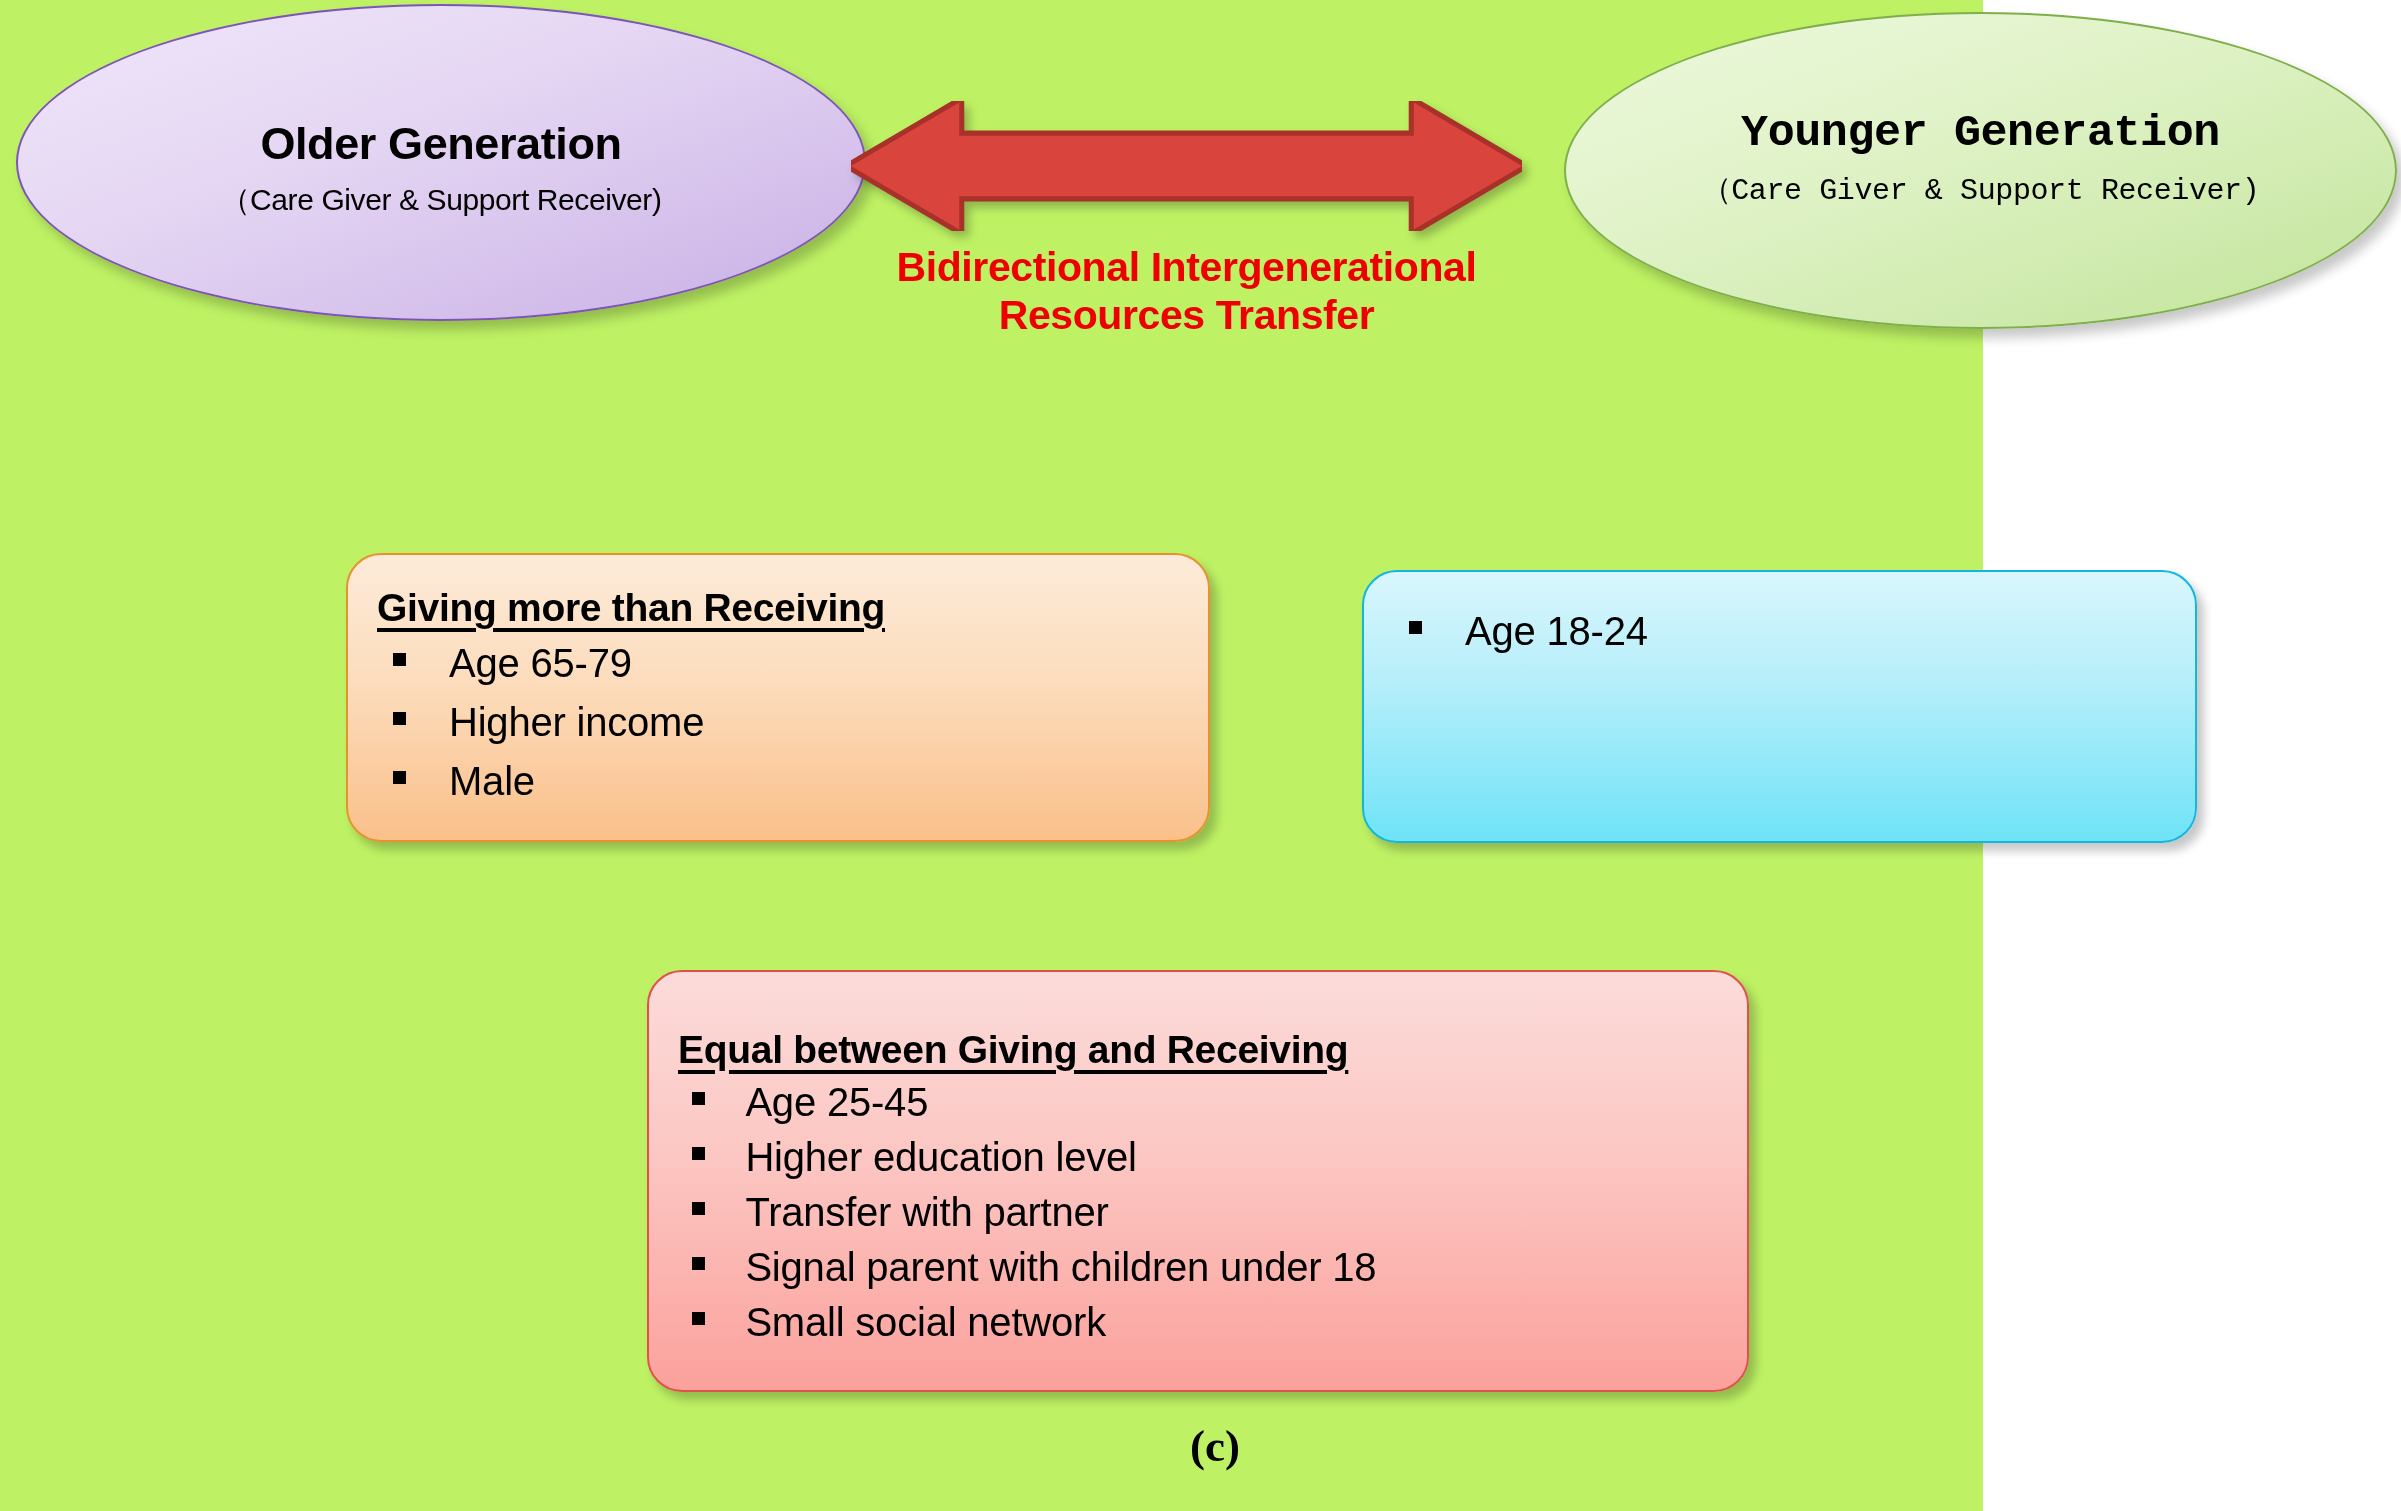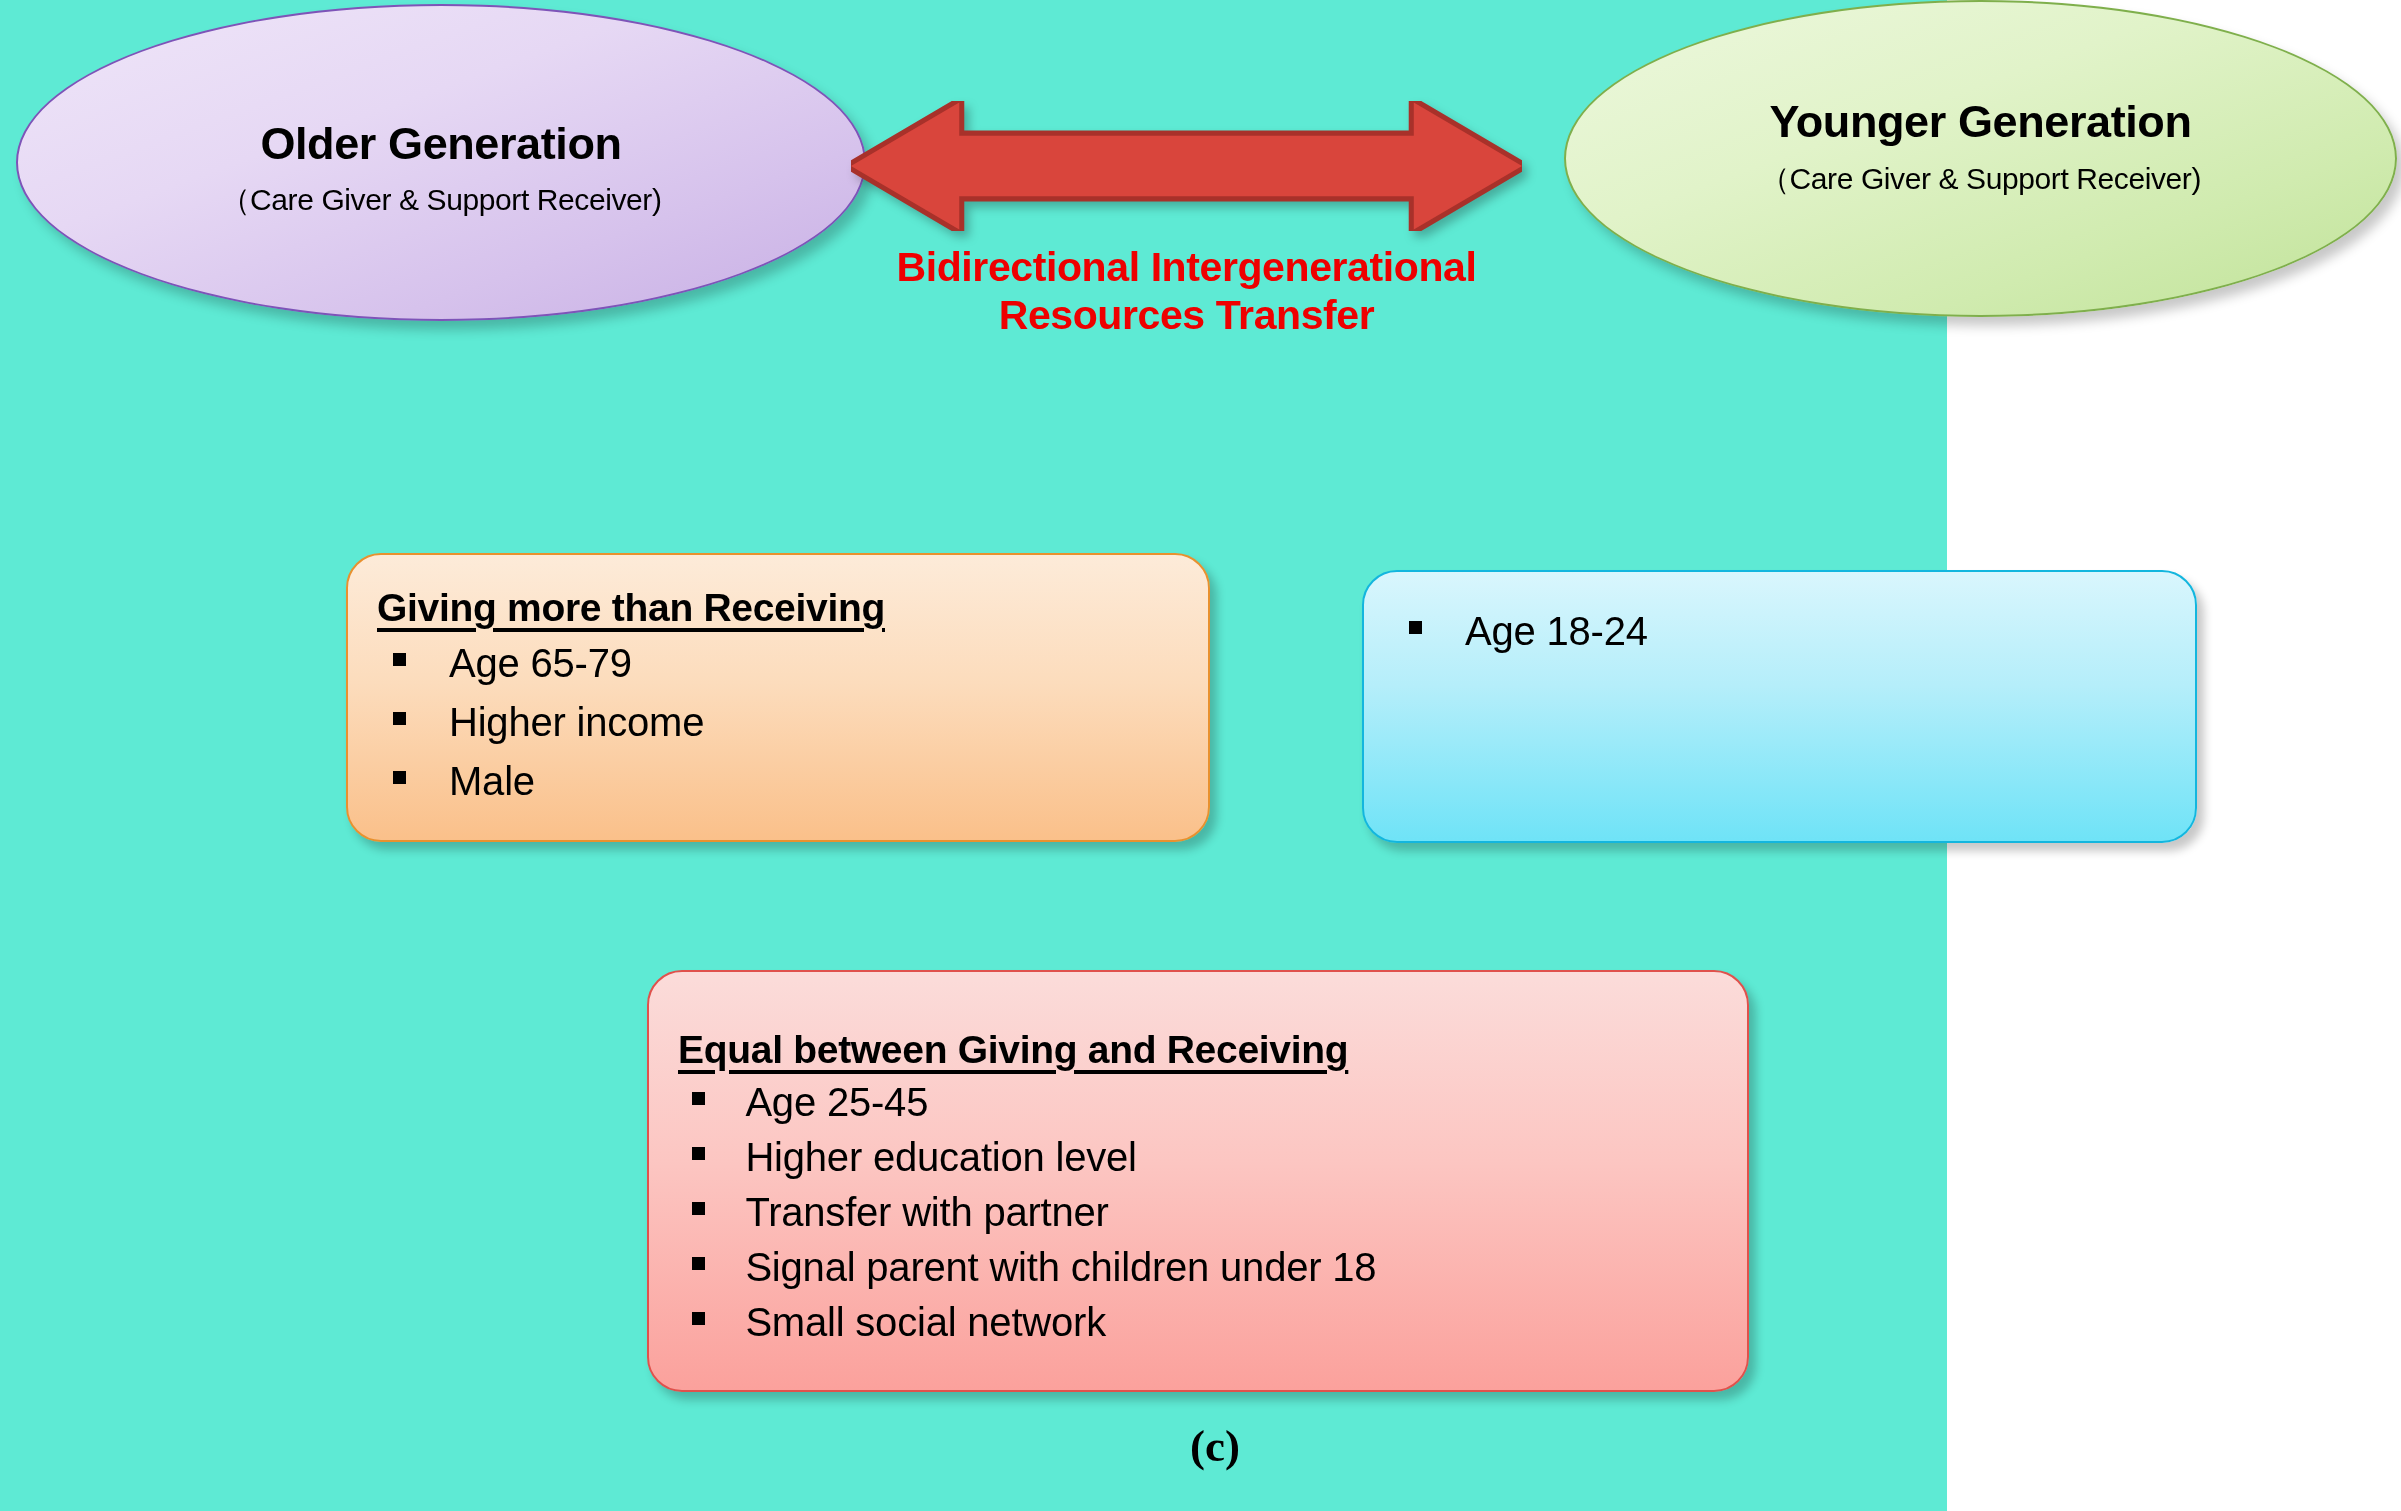--- a/index.html
+++ b/index.html
@@ -1,31 +1,31 @@
 <!DOCTYPE html>
 <html style="font-size:11.5px"><head>
 <meta charset="utf-8">
 <style>
   html,body{margin:0;padding:0;background:#ffffff;}
   body{width:2401px;height:1512px;position:relative;overflow:hidden;
        font-family:"Liberation Sans","DejaVu Sans",sans-serif;}
 
-  #stage{position:absolute;inset:0;width:1947px;height:1512px;background:#5eead4;}
+  #stage{position:absolute;inset:0;width:1947px;height:1512px;background:#bef264;padding-left:36px;}
 
   
   .ellipse{position:absolute;border-radius:50%;box-sizing:border-box;
            display:flex;flex-direction:column;align-items:center;
            justify-content:center;text-align:center;
            box-shadow:7.2px 8.7px 11.5px rgba(0,0,0,0.22);}
   #older-ellipse{left:16px;top:4.3px;width:850px;height:317px;
       border:2.2px solid #7E54B8;
       background:linear-gradient(160deg,#EFE6F9 0%,#E6D8F4 38%,#D6C2EC 72%,#C7AEE4 100%);}
-  #younger-ellipse{left:1564px;top:0;width:833px;height:317px;
+  #younger-ellipse{left:1564px;top:12px;width:833px;height:317px;
       border:2.2px solid #7FAF4C;
-      background:linear-gradient(160deg,#EDF8DE 0%,#E1F3C9 38%,#D0EBAF 72%,#C0E298 100%);}
+      background:linear-gradient(160deg,#EDF8DE 0%,#E1F3C9 38%,#D0EBAF 72%,#C0E298 100%);font-family:Liberation Mono, monospace;}
 
   .ell-title{font-weight:bold;color:#000;font-size:45px;line-height:1.0;
              letter-spacing:-0.4px;}
   .ell-sub{color:#000;font-size:30px;line-height:1.0;letter-spacing:-0.4px;}
   #older-ellipse .ell-title{margin-top:10px;}
   #older-ellipse .ell-sub{margin-top:19px;}
   #younger-ellipse .ell-title{margin-top:-24.5px;}
   #younger-ellipse .ell-sub{margin-top:20px;}
 
   

